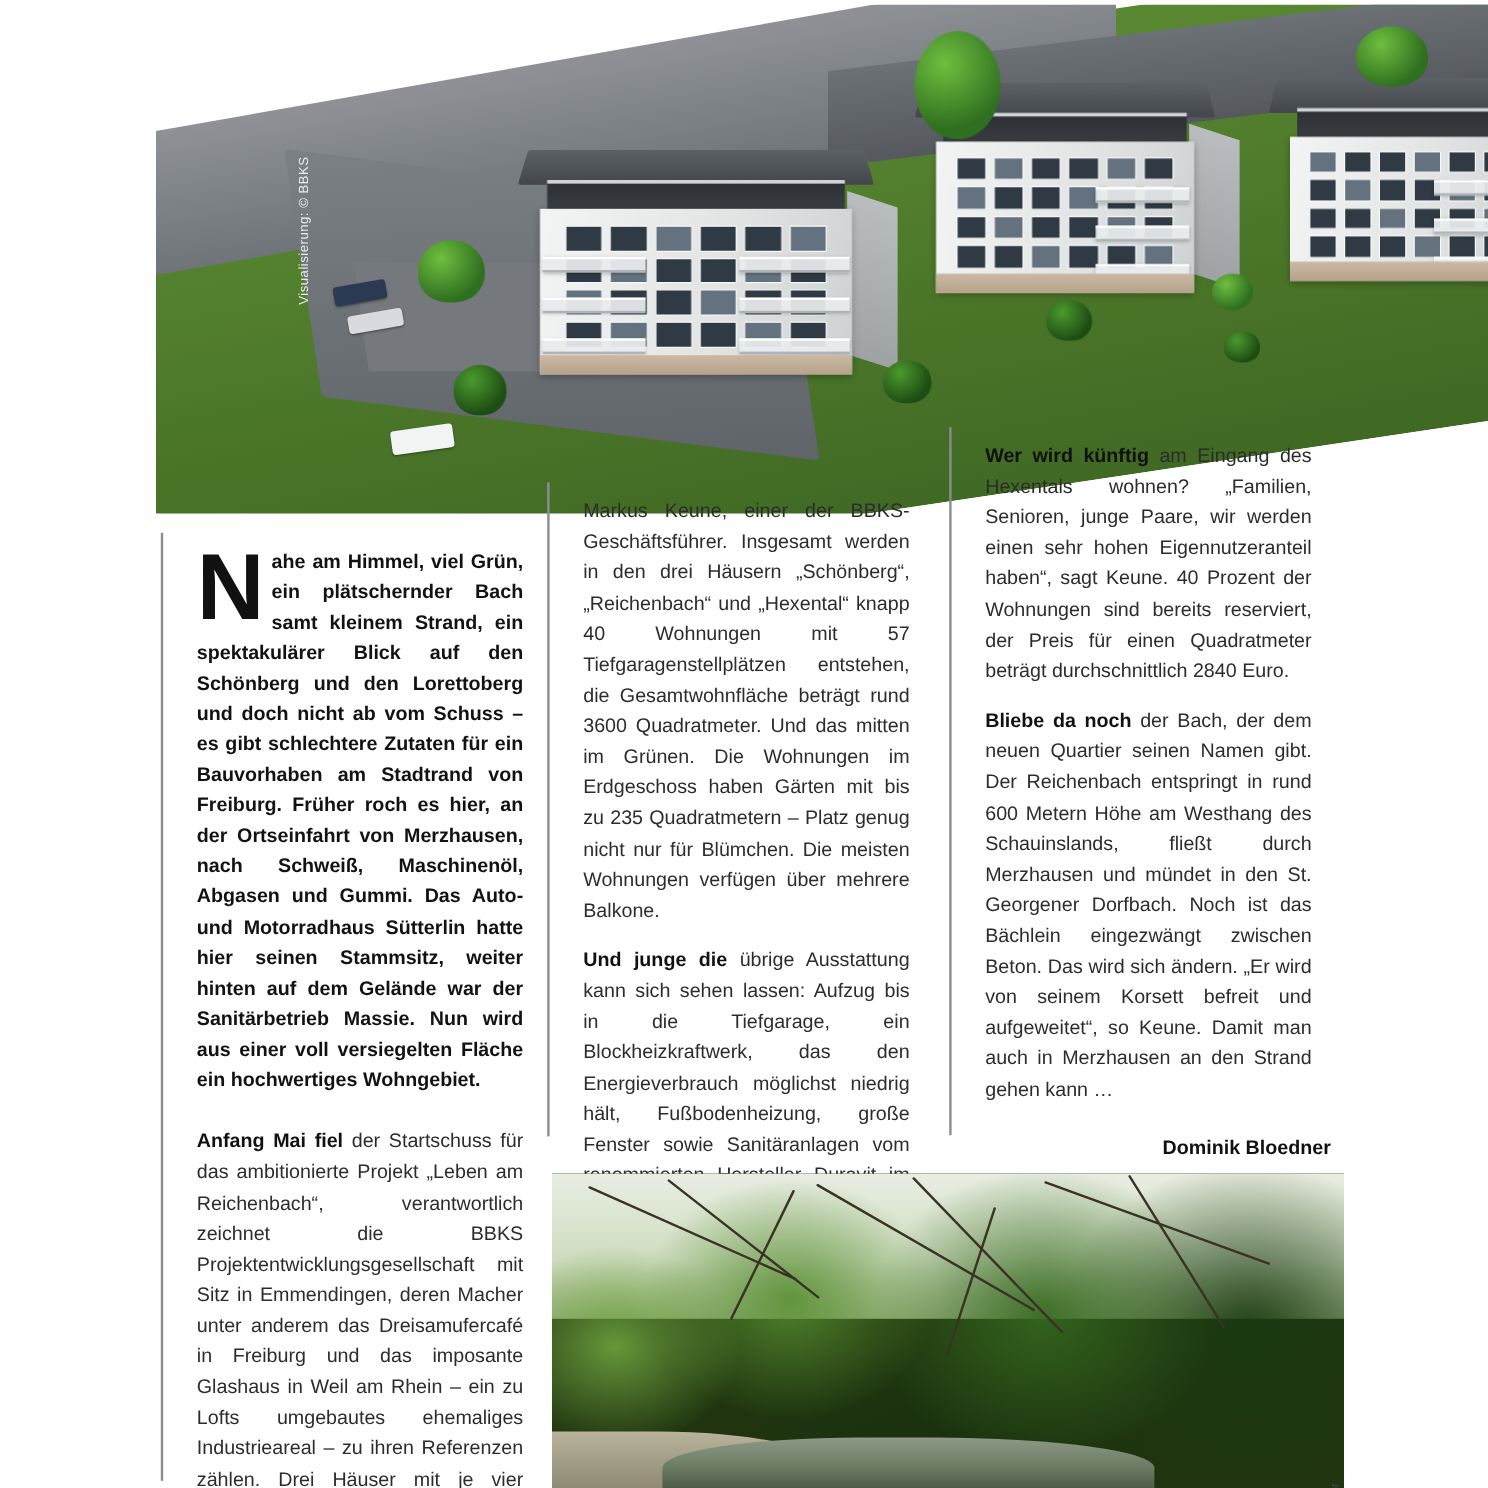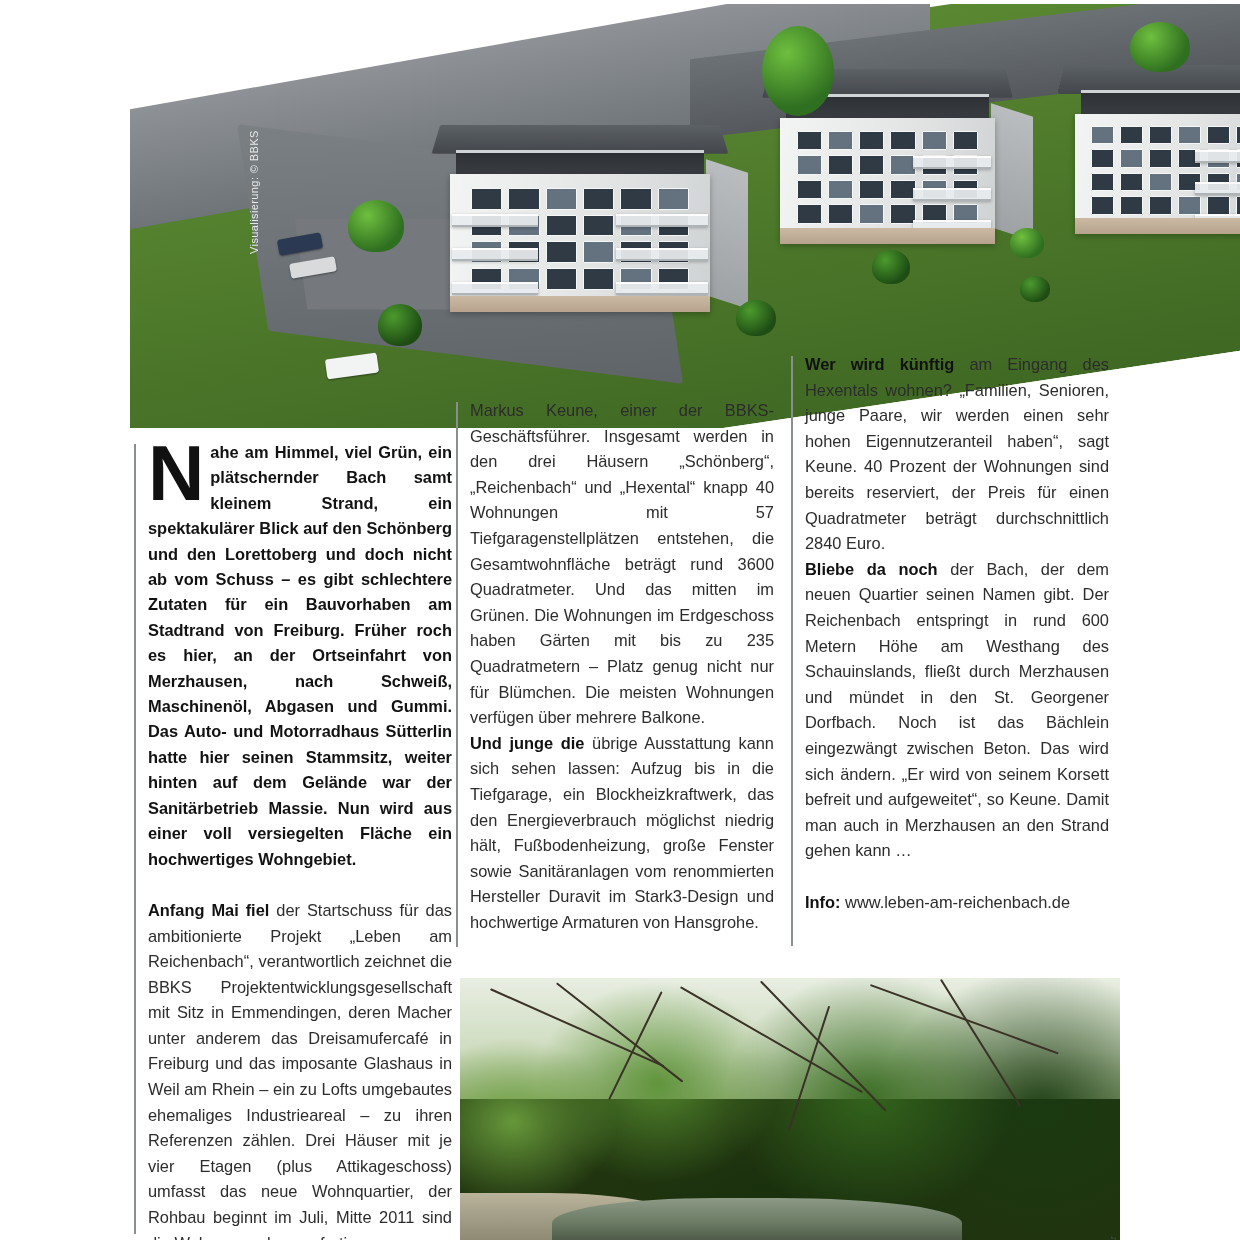--- a/index.html
+++ b/index.html
@@ -109,21 +109,21 @@
   
   .col{
     position:absolute;width:304px;
     font-size:16.4px;line-height:25.6px;color:#2c2c2c;
     text-align:justify;
     -webkit-hyphens:none;hyphens:none;
   }
   .col .rule{
     position:absolute;left:-14px;top:4px;width:2px;background:#8a8e91;
   }
-  .col p{margin:0;}
+  .col p{margin:16px;}
   .col p + p{margin-top:0;}
   .col b{font-weight:bold;color:#111;}
 
   #col1{left:148px;top:440px;}
   #col1 .lead{font-weight:bold;color:#121212;line-height:25.4px;}
   #col1 .lead .dropcap{
     float:left;font-size:78px;line-height:62px;font-weight:bold;
     margin:2px 6px 0 0;color:#111;
   }
   #col1 .rule{height:790px;}
@@ -331,20 +331,21 @@
   <div class="col" id="col2">
     <div class="rule"></div>
     <p>Markus Keune, einer der BBKS-Geschäftsführer. Insgesamt werden in den drei Häusern „Schönberg“, „Reichenbach“ und „Hexental“ knapp 40 Wohnungen mit 57 Tiefgaragenstellplätzen entstehen, die Gesamtwohnfläche beträgt rund 3600 Quadratmeter. Und das mitten im Grünen. Die Wohnungen im Erdgeschoss haben Gärten mit bis zu 235 Quadratmetern – Platz genug nicht nur für Blümchen. Die meisten Wohnungen verfügen über mehrere Balkone.</p>
     <p><b>Und junge die</b><span> übrige Ausstattung kann sich sehen lassen: Aufzug bis in die Tiefgarage, ein Blockheizkraftwerk, das den Energieverbrauch möglichst niedrig hält, Fußbodenheizung, große Fenster sowie Sanitäranlagen vom renommierten Hersteller Duravit im Stark3-Design und hochwertige Armaturen von Hansgrohe.</span></p>
   </div>
 
   <div class="col" id="col3">
     <div class="rule"></div>
     <p><b>Wer wird künftig</b><span> am Eingang des Hexentals wohnen? „Familien, Senioren, junge Paare, wir werden einen sehr hohen Eigennutzeranteil haben“, sagt Keune. 40 Prozent der Wohnungen sind bereits reserviert, der Preis für einen Quadratmeter beträgt durchschnittlich 2840 Euro.</span></p>
     <p><b>Bliebe da noch</b><span> der Bach, der dem neuen Quartier seinen Namen gibt. Der Reichenbach entspringt in rund 600 Metern Höhe am Westhang des Schauinslands, fließt durch Merzhausen und mündet in den St. Georgener Dorfbach. Noch ist das Bächlein eingezwängt zwischen Beton. Das wird sich ändern. „Er wird von seinem Korsett befreit und aufgeweitet“, so Keune. Damit man auch in Merzhausen an den Strand gehen kann …</span></p>
+    <div class="byline">Dominik Bloedner</div>
     <div class="info"><b>Info:</b><span> www.leben-am-reichenbach.de</span></div>
   </div>
 
   <div class="photo">
     <div class="ph-sky"></div>
     <div class="ph-veg"></div>
     <div class="branch" style="left:30px;top:10px;width:190px;height:2px;transform:rotate(24deg);"></div>
     <div class="branch" style="left:96px;top:4px;width:160px;height:2px;transform:rotate(38deg);"></div>
     <div class="branch" style="left:220px;top:8px;width:210px;height:2px;transform:rotate(30deg);"></div>
     <div class="branch" style="left:300px;top:2px;width:180px;height:2px;transform:rotate(46deg);"></div>

